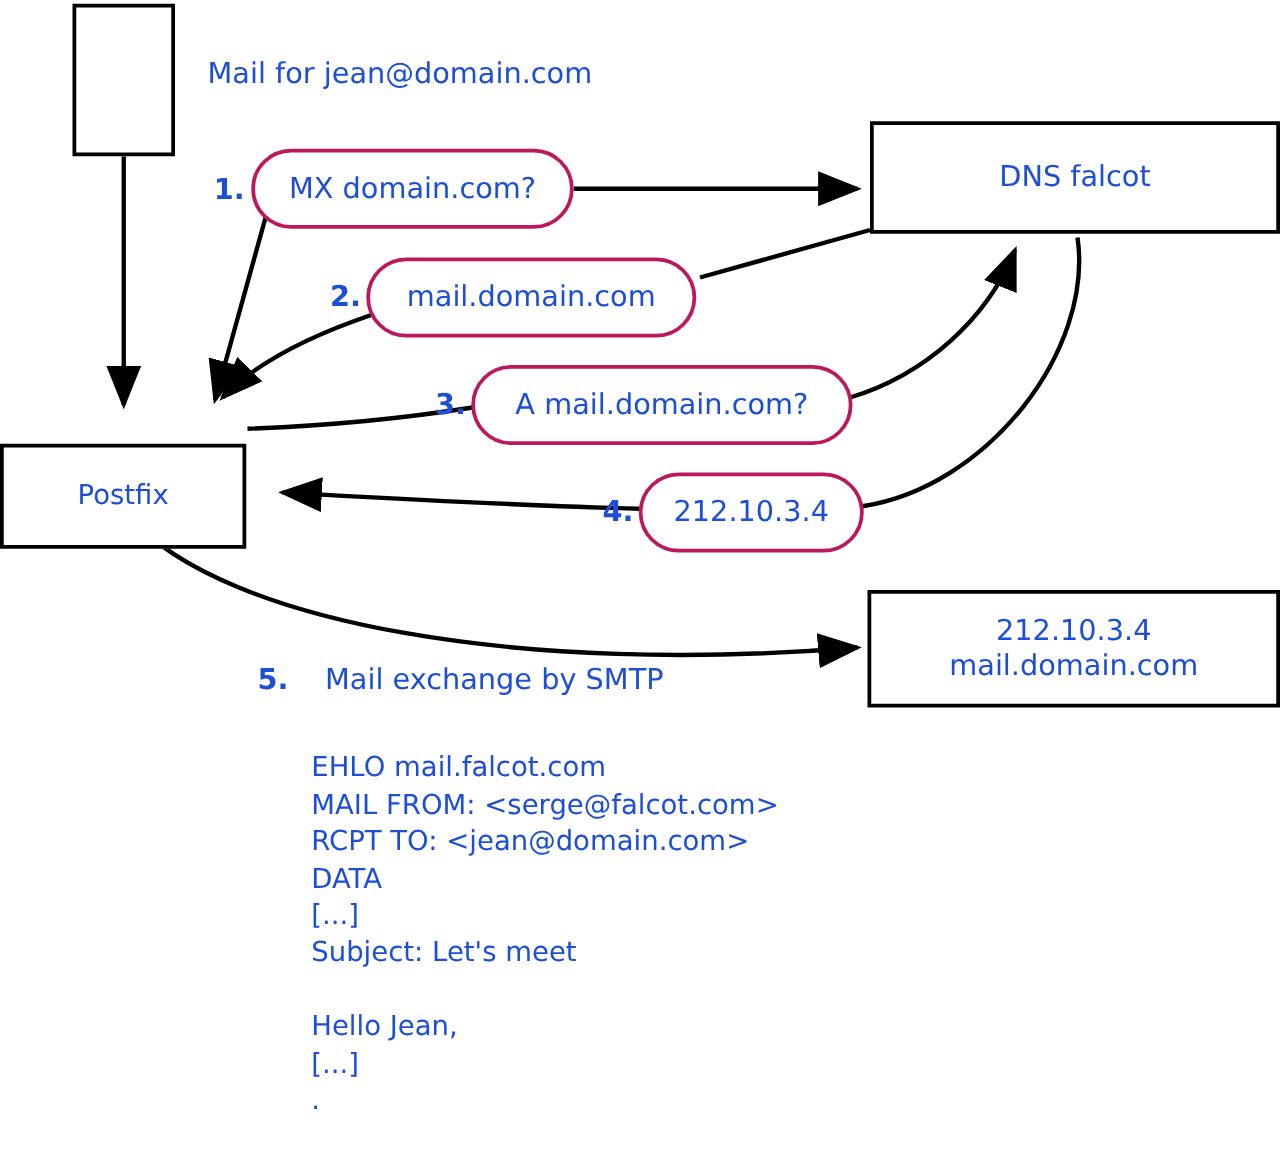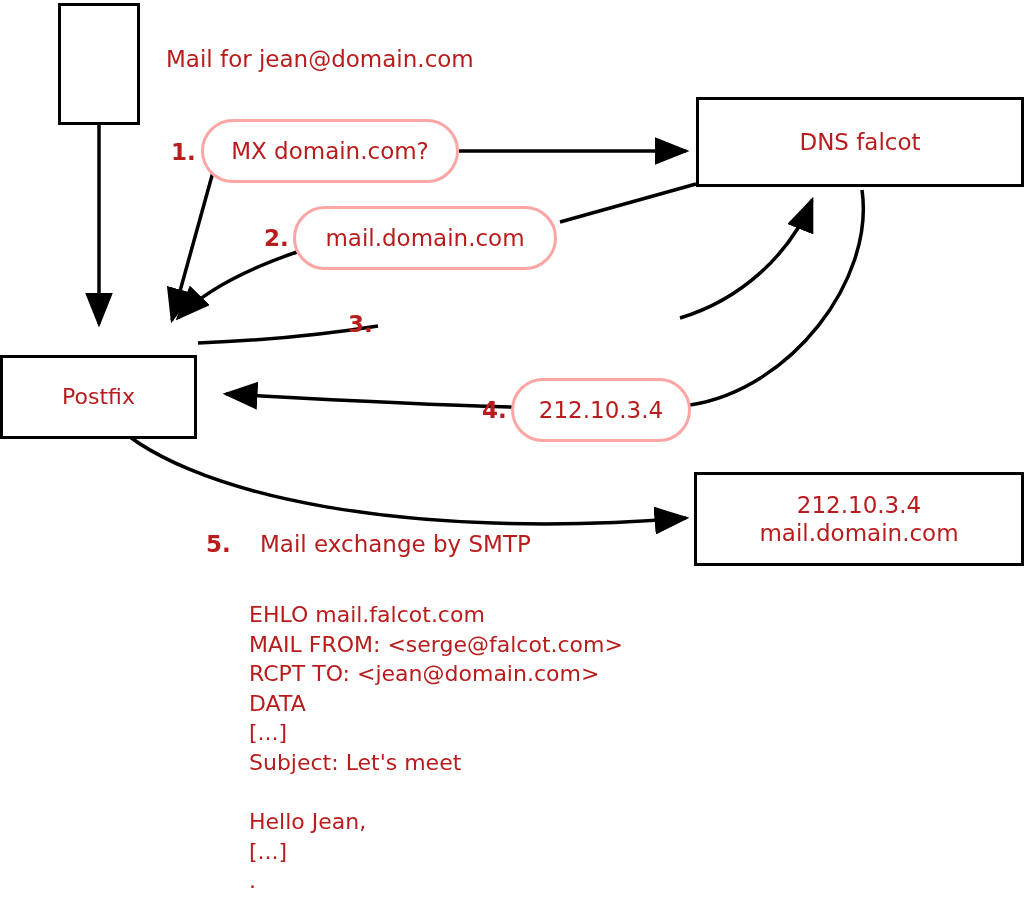--- a/index.html
+++ b/index.html
@@ -6,21 +6,21 @@
     margin: 0;
     padding: 0;
     background: #ffffff;
   }
   #stage {
     position: relative;
     width: 1024px;
     height: 919px;
     background: #ffffff;
     font-family: "DejaVu Sans", sans-serif;
-    color: #b91c1c;
+    color: #1d4ed8;
     overflow: hidden;
   }
   svg.layer {
     position: absolute;
     left: 0;
     top: 0;
     width: 1024px;
     height: 919px;
   }
   .node-rect {
@@ -30,21 +30,21 @@
     background: #ffffff;
     display: flex;
     align-items: center;
     justify-content: center;
     text-align: center;
     line-height: 1.22;
   }
   .node-bubble {
     position: absolute;
     box-sizing: border-box;
-    border: 3px solid #fca5a5;
+    border: 3px solid #be185d;
     background: #ffffff;
     border-radius: 999px;
     display: flex;
     align-items: center;
     justify-content: center;
     text-align: center;
     white-space: nowrap;
   }
   .label {
     position: absolute;
@@ -115,20 +115,23 @@
   <div class="node-bubble fs23" style="left:201px; top:119px; width:258px; height:64px;">
     <span>MX domain.com?</span>
   </div>
 
   <div class="step-num fs23" style="left:264px; top:225px;">2.</div>
   <div class="node-bubble fs23" style="left:293px; top:206px; width:264px; height:64px;">
     <span>mail.domain.com</span>
   </div>
 
   <div class="step-num fs23" style="left:348px; top:311px;">3.</div>
+  <div class="node-bubble fs23" style="left:377px; top:292px; width:305px; height:64px;">
+    <span>A mail.domain.com?</span>
+  </div>
 
   <div class="step-num fs23" style="left:482px; top:397px;">4.</div>
   <div class="node-bubble fs23" style="left:511px; top:378px; width:180px; height:64px;">
     <span>212.10.3.4</span>
   </div>
 
   <div class="step-num fs23" style="left:206px; top:531px;">5.</div>
   <div class="label fs23" style="left:260px; top:531px;">Mail exchange by SMTP</div>
 
   <div class="mono-block fs22" style="left:249px; top:600px;">EHLO mail.falcot.com

